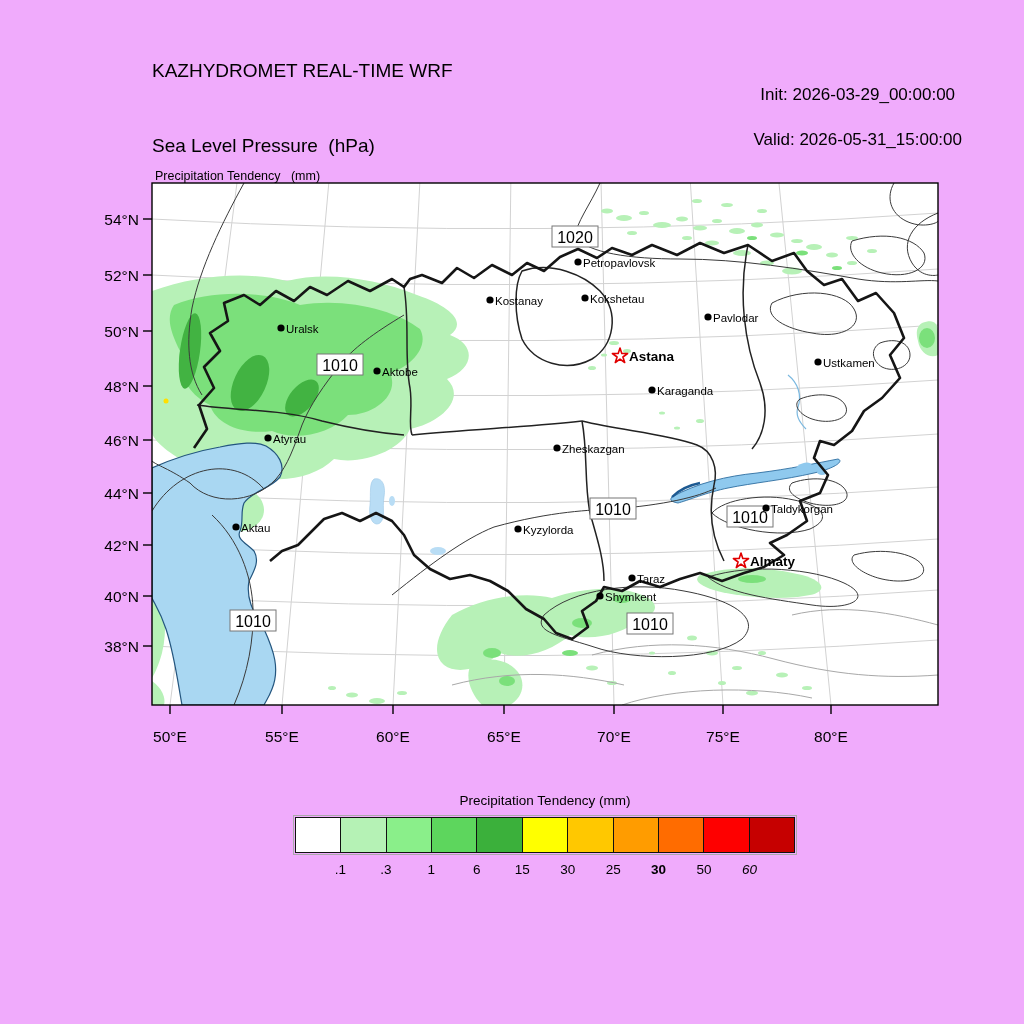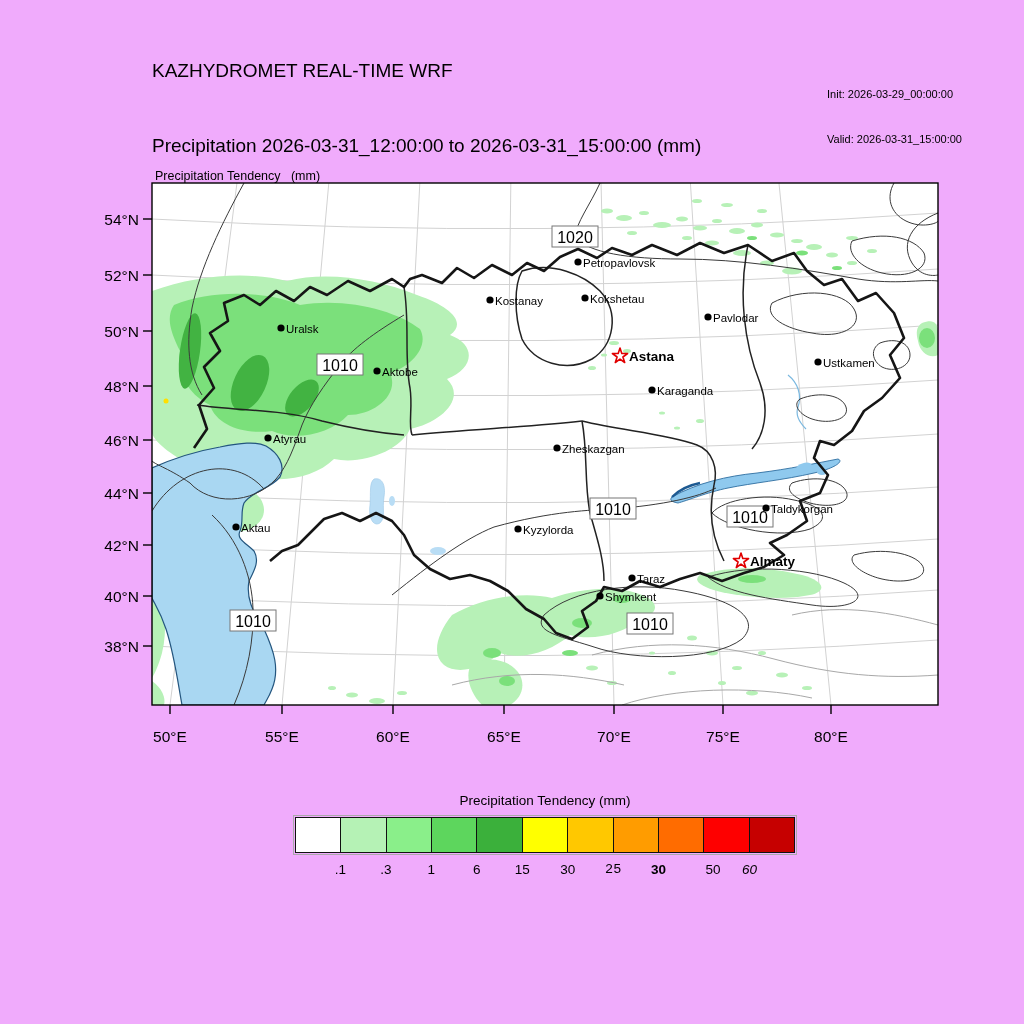--- a/index.html
+++ b/index.html
@@ -1,43 +1,42 @@
 <!DOCTYPE html>
 <html><head>
 <meta charset="utf-8">
 <style>
   html,body{margin:0;padding:0;background:#fff;}
   .page{position:relative;width:1024px;height:1024px;background:#f0abfc;overflow:hidden;
         font-family:"Liberation Sans","DejaVu Sans",sans-serif;color:#000;padding-left:24px;}
   .hdr{position:absolute;left:152px;top:8px;font-size:19px;line-height:25px;white-space:pre;}
-  .initvalid{position:absolute;right:86px;top:57px;font-size:11px;line-height:15px;text-align:left;white-space:pre;}
+  .initvalid{position:absolute;right:86px;top:57px;font-size:17px;line-height:15px;text-align:center;white-space:pre;}
   .maphdr{position:absolute;left:155px;top:136px;font-size:12.5px;line-height:16px;white-space:pre;}
   svg.mapsvg{position:absolute;left:0;top:0;}
   .cb-title{position:absolute;left:295px;top:793px;width:500px;text-align:center;font-size:13.5px;}
   .cbar{position:absolute;left:295px;top:817px;width:500px;height:36px;display:flex;
         border:1px solid #111;outline:1px solid #aaa;outline-offset:1px;box-sizing:border-box;}
   .cbar .cell{flex:1 1 0;border-left:1px solid #111;}
   .cbar .cell:first-child{border-left:none;}
   .cb-ticks{position:absolute;left:295px;top:862px;width:500px;height:20px;font-size:13.5px;}
   .cb-ticks span{position:absolute;transform:translateX(-50%);}
 </style>
 </head>
 <body>
 
 <div class="page">
 
   <div class="hdr">
     <div>KAZHYDROMET REAL-TIME WRF</div>
-    <div>Precipitation 2026-03-31_12:00:00 to 2026-03-31_15:00:00 (mm)</div>
     <div>Sea Level Pressure  (hPa)</div>
   </div>
 
   <div class="initvalid">
     <div>Init: 2026-03-29_00:00:00</div>
-    <div>Valid: 2026-03-31_15:00:00</div>
+    <div>Valid: 2026-05-31_15:00:00</div>
   </div>
 
   <div class="maphdr">
     <div>Precipitation Tendency   (mm)</div>
     <div>Sea Level Pressure   (hPa)</div>
   </div>
 
   <svg class="mapsvg" width="1024" height="1024" viewBox="0 0 1024 1024">
     <defs>
       <clipPath id="mapclip">
@@ -309,19 +308,19 @@
       <div class="cell" style="background: rgb(254, 0, 0);"></div>
       <div class="cell" style="background: rgb(198, 0, 0);"></div>
     </div>
   <div class="cb-ticks" id="cbticks">
       <span style="left: 9.09091%;">.1</span>
       <span style="left: 18.1818%;">.3</span>
       <span style="left: 27.2727%;">1</span>
       <span style="left: 36.3636%;">6</span>
       <span style="left: 45.4545%;">15</span>
       <span style="left: 54.5455%;">30</span>
-      <span style="left: 63.6364%; font-family: Liberation Mono, monospace;">25</span>
+      <span style="left: 63.6364%;">25</span>
       <span style="left: 72.7273%; font-weight: bold;">30</span>
-      <span style="left: 81.8182%; margin-left: 9px;">50</span>
+      <span style="left: 81.8182%;">50</span>
       <span style="left: 90.9091%; font-style: italic;">60</span>
     </div>
 
 </div>
 
 </body></html>

